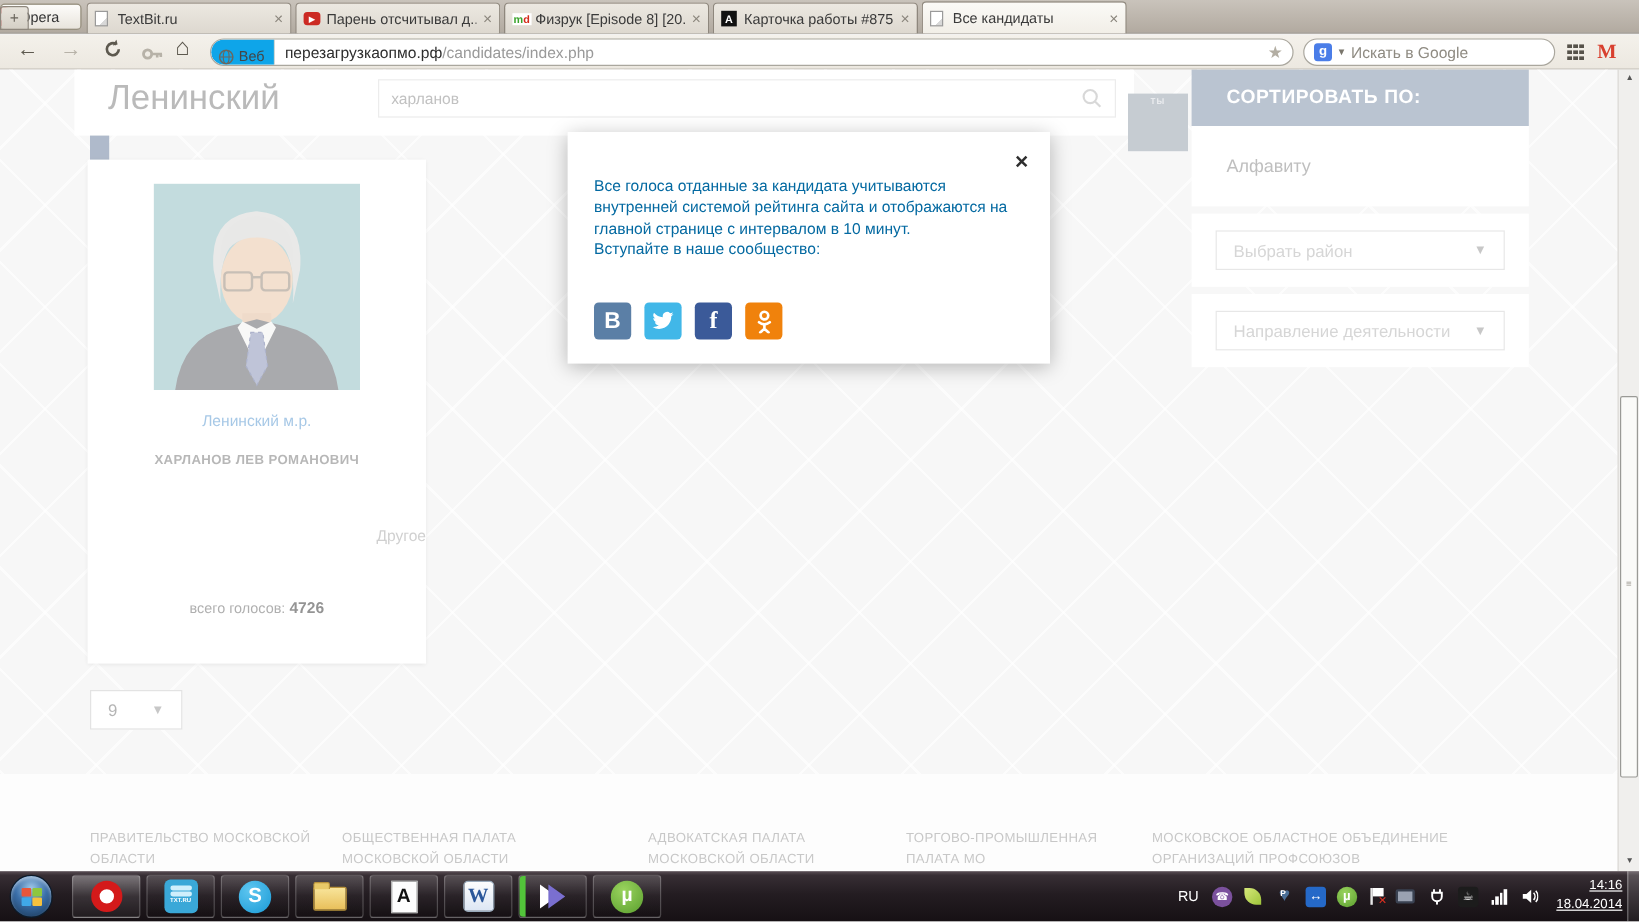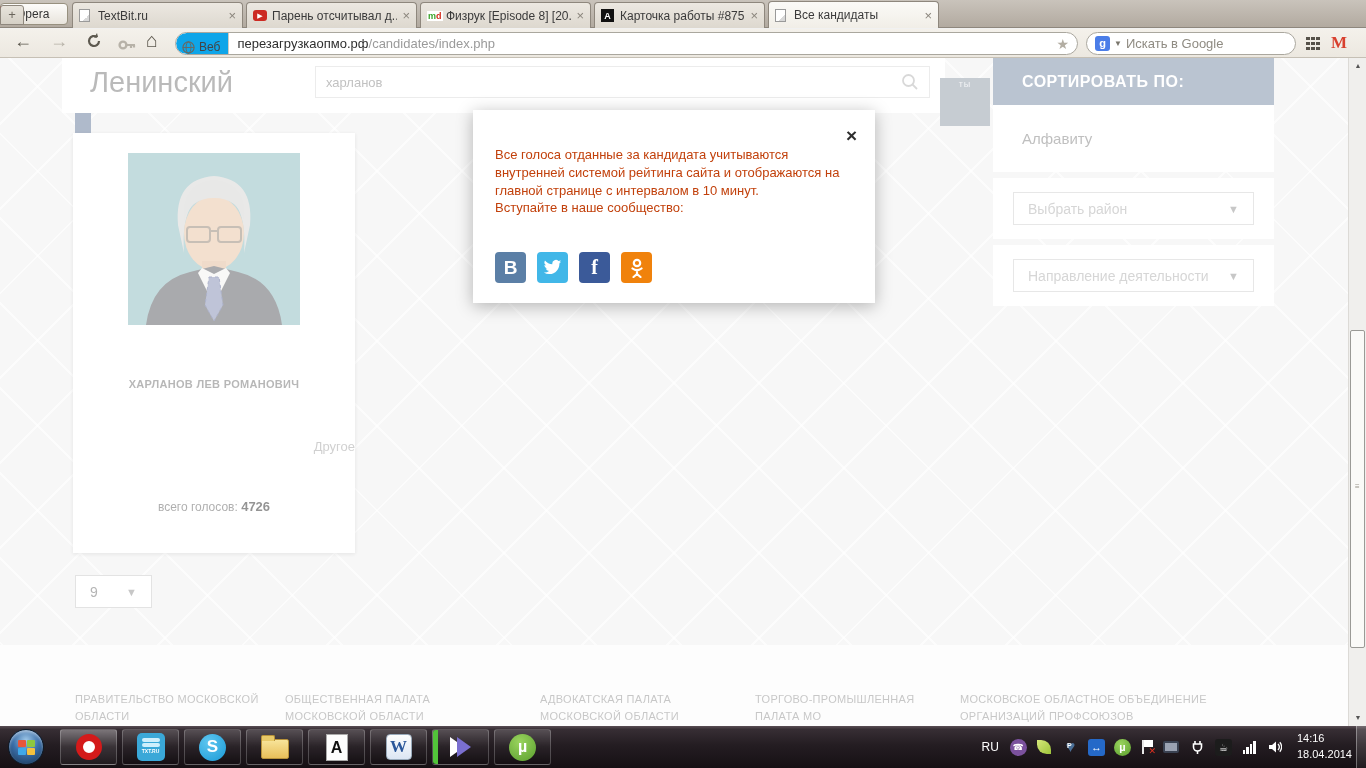--- a/index.html
+++ b/index.html
@@ -121,21 +121,21 @@
   .footer { position:absolute; left:0; top:587px; width:1348px; height:81px; background:#fbfbfb; }
   .flink { position:absolute; top:46px; font-size:11px; color:#9a9a9a; letter-spacing:.3px;
     line-height:1.55; text-transform:uppercase; }
 
   
   .modal { position:absolute; left:473px; top:52px; width:402px; height:193px; background:#fff;
     z-index:3; box-shadow:0 3px 16px rgba(0,0,0,.28); padding:20px 22px; }
   .modal-title { font-size:14px; font-weight:bold; color:#3a3a3a; letter-spacing:.2px; }
   .modal-close { position:absolute; right:18px; top:16px; font-size:19px; font-weight:bold;
     color:#2e2e2e; line-height:1; }
-  .modal-body { margin-top:16px; font-size:13px; color:#c2410c; line-height:1.37; width:350px; }
+  .modal-body { margin-top:16px; font-size:13px; color:#0369a1; line-height:1.37; width:350px; }
   .socials { position:absolute; left:22px; top:142px; display:flex; gap:11px; }
   .soc { width:31px; height:31px; border-radius:4px; display:flex; align-items:center;
     justify-content:center; color:#fff; }
   .soc-vk { background:var(--vk,#5b7fa6); font-size:19px; font-weight:bold; }
   .soc-tw { background:var(--twitter,#41b7e8); }
   .soc-fb { background:var(--facebook,#3b5a99); font-size:20px; font-weight:bold;
     font-family:"Liberation Serif","DejaVu Serif",serif; }
   .soc-ok { background:var(--odnoklassniki,#f0820c); }
 
   
@@ -201,21 +201,21 @@
   .tr-flag { width:14px; height:16px; }
   .tr-flag .pole { position:absolute; left:2px; top:1px; width:2px; height:14px; background:#e8e8e8; }
   .tr-flag .cloth { position:absolute; left:4px; top:1px; width:9px; height:7px; background:#fff; }
   .tr-flag .x { position:absolute; right:-2px; bottom:-1px; color:#e03020; font-size:9px; font-weight:bold; }
   .tr-mon { width:16px; height:12px; background:#9aa2b2; border:2px solid #3a4252; border-radius:2px; }
   .tr-plug { font-size:12px; }
   .tr-coffee { background:#1c1c1c; border-radius:3px; font-size:10px; }
   .tr-signal { display:flex; align-items:flex-end; gap:1px; height:14px; }
   .tr-signal span { width:2.5px; background:#fff; display:block; }
   .tr-speaker { font-size:12px; }
-  .clock { color:#fff; font-size:11px; text-align:left; line-height:1.45; margin-left:4px; }
+  .clock { color:#fff; font-size:11px; text-align:right; line-height:1.45; margin-left:4px;text-decoration:underline; }
   .showdesk { position:absolute; right:0; top:0; width:10px; height:42px;
     background:linear-gradient(rgba(255,255,255,.18),rgba(255,255,255,.05));
     border-left:1px solid rgba(255,255,255,.35); }
 </style>
 </head>
 <body>
 
 <div id="screen">
 
   <div class="tabbar">
@@ -324,20 +324,21 @@
           <path d="M56 68 Q52 30 86 27 Q120 30 116 68 Q110 45 86 45 Q62 45 56 68 Z" fill="#d5d5d3"></path>
           <rect x="59" y="74" width="23" height="15" rx="3" fill="none" stroke="#9a8a7a" stroke-width="2"></rect>
           <rect x="90" y="74" width="23" height="15" rx="3" fill="none" stroke="#9a8a7a" stroke-width="2"></rect>
           <path d="M82 78h8" stroke="#9a8a7a" stroke-width="2"></path>
           <path d="M74 108h24v16H74z" fill="#e2bd9e"></path>
           <path d="M18 172 Q24 128 62 119 L86 113 L110 119 Q148 128 154 172 Z" fill="#63646a"></path>
           <path d="M70 120 L86 152 L102 120 L98 115 L86 121 L74 115 Z" fill="#f2f2f0"></path>
           <path d="M81 124 L91 124 L95 152 L86 168 L77 152 Z" fill="#8a94b8"></path>
           <path d="M81 124 L91 124 L95 152 L86 168 L77 152 Z" fill="none" stroke="#6a74a0" stroke-width="1" stroke-dasharray="3 3"></path>
         </svg>
+        <div class="district">Ленинский м.р.</div>
         <div class="cname">ХАРЛАНОВ ЛЕВ РОМАНОВИЧ</div>
         <div class="ccat">Другое</div>
         <div class="votes"><span>всего голосов: </span><b>4726</b></div>
       </div>
 
       <div class="pager">
         <span>9</span>
         <span class="caret">▼</span>
       </div>
 

